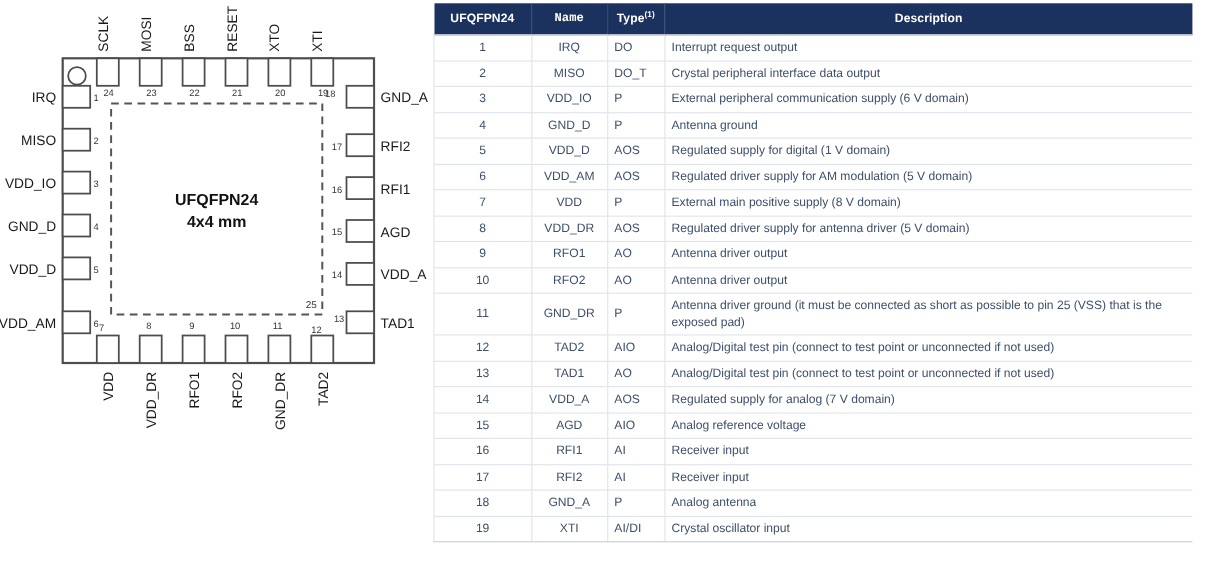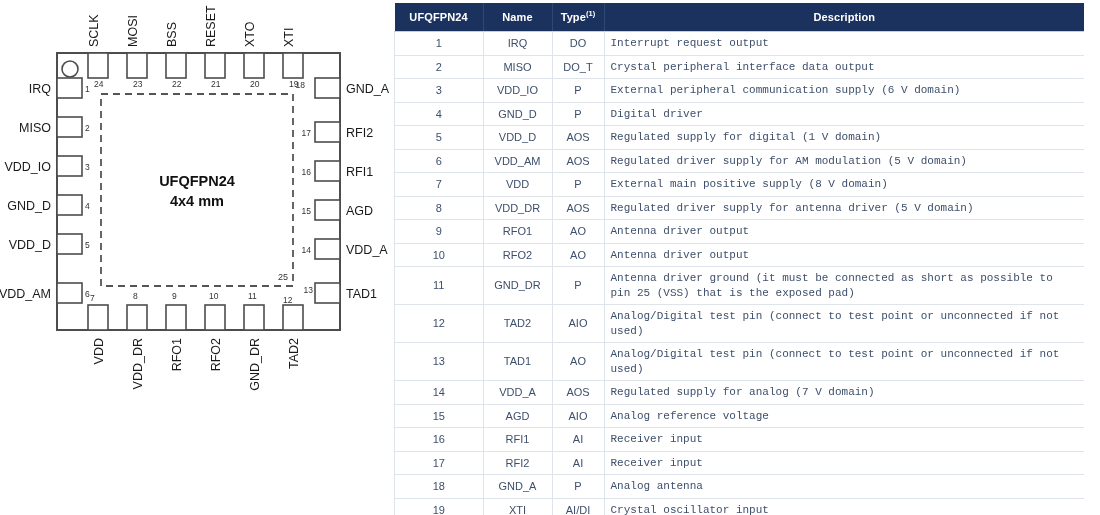--- a/index.html
+++ b/index.html
@@ -117,24 +117,24 @@
     border-right: none;
   }
   table.pin-table tbody tr td:first-child {
     border-left: 1px solid #dfe3ea;
   }
   table.pin-table tbody tr:last-child td {
     border-bottom: 1px solid #c6ccd6;
   }
   td.c-num   { text-align: center; width: 80px; }
   td.c-name  { text-align: center; width: 60px; }
-  td.c-type  { text-align: center; width: 43px; }
-  td.c-desc  { text-align: left; padding-left: 8px; font-family: Liberation Mono, monospace; }
+  td.c-type  { text-align: left; width: 43px; }
+  td.c-desc  { text-align: left; padding-left: 8px; }
   th.h-num   { width: 80px; }
-  th.h-name  { width: 60px; }
+  th.h-name  { width: 60px; font-family: Liberation Mono, monospace; }
   th.h-type  { width: 43px; }
 </style>
 </head>
 <body>
 
 <div id="pinout-diagram">
   <svg width="390" height="515" viewBox="0 0 390 515" xmlns="http://www.w3.org/2000/svg">
 
     <rect class="pkg-body" x="57" y="53" width="283" height="277"></rect>
 
@@ -266,21 +266,21 @@
         <tr>
           <td class="c-num">3</td>
           <td class="c-name">VDD_IO</td>
           <td class="c-type">P</td>
           <td class="c-desc">External peripheral communication supply (6 V domain)</td>
         </tr>
         <tr>
           <td class="c-num">4</td>
           <td class="c-name">GND_D</td>
           <td class="c-type">P</td>
-          <td class="c-desc">Digital driver</td>
+          <td class="c-desc">Antenna ground</td>
         </tr>
         <tr>
           <td class="c-num">5</td>
           <td class="c-name">VDD_D</td>
           <td class="c-type">AOS</td>
           <td class="c-desc">Regulated supply for digital (1 V domain)</td>
         </tr>
         <tr>
           <td class="c-num">6</td>
           <td class="c-name">VDD_AM</td>

